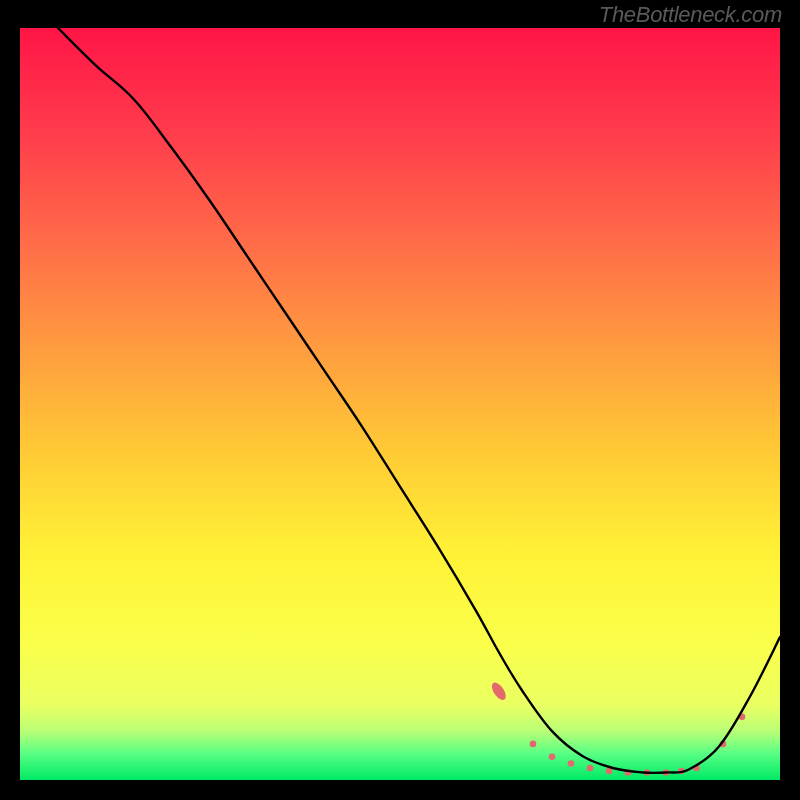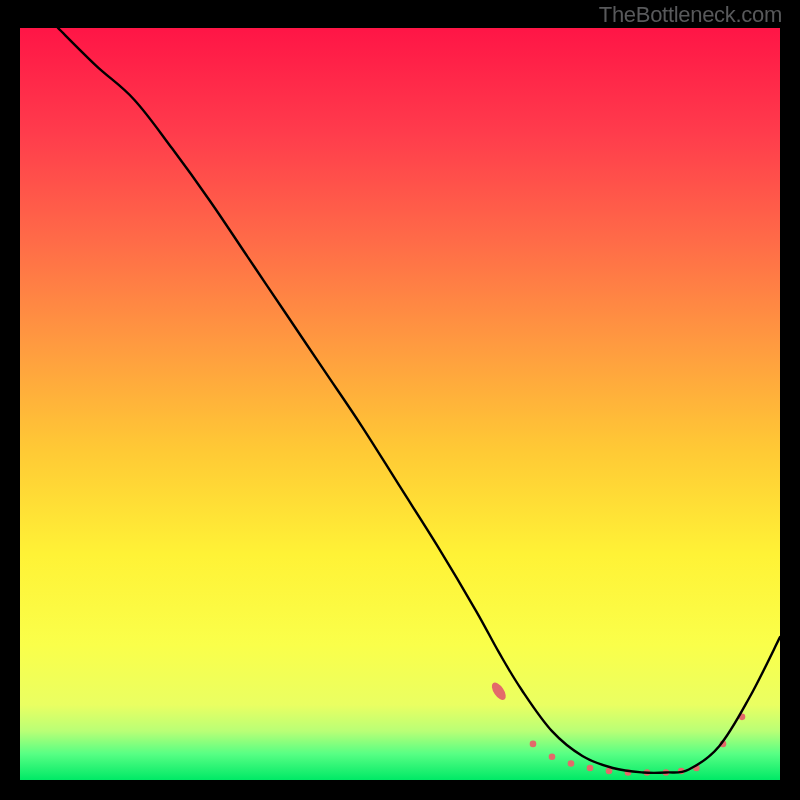--- a/index.html
+++ b/index.html
@@ -8,20 +8,21 @@
     width: 800px;
     height: 800px;
     background: #000000;
     overflow: hidden;
   }
   .chart-container {
     position: relative;
     width: 800px;
     height: 800px;
     background: #000000;
+    font-style: italic;
   }
   .watermark {
     position: absolute;
     top: 2px;
     right: 18px;
     font-family: Arial, Helvetica, sans-serif;
     font-size: 22px;
     font-weight: 500;
     color: #58595b;
     letter-spacing: -0.3px;

